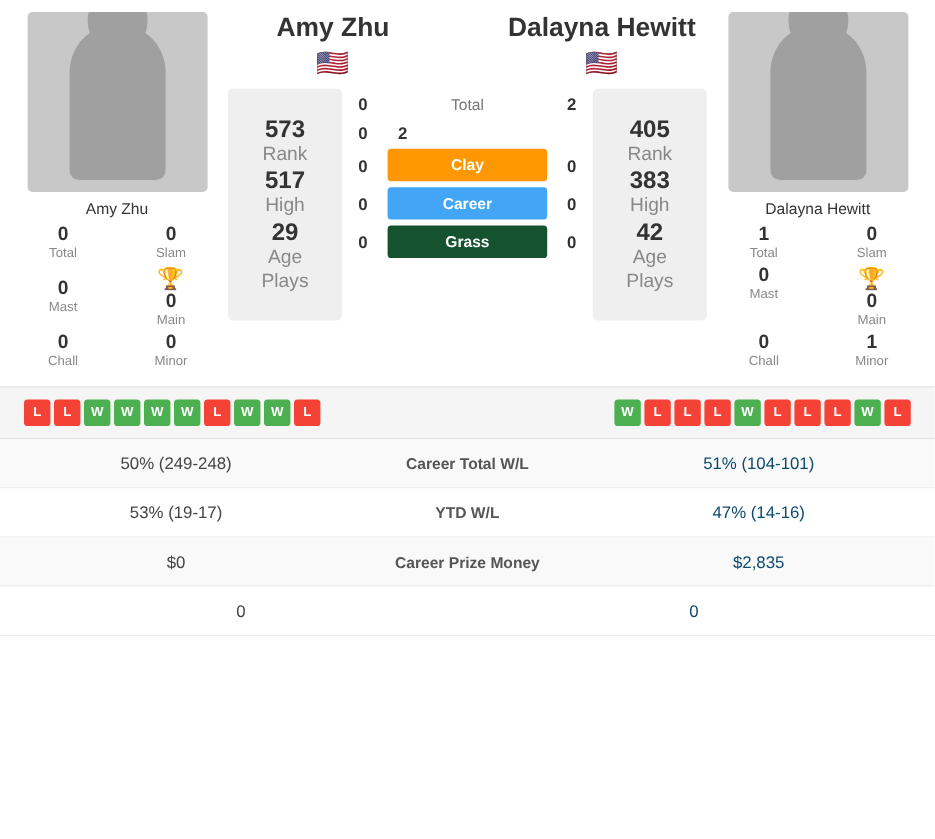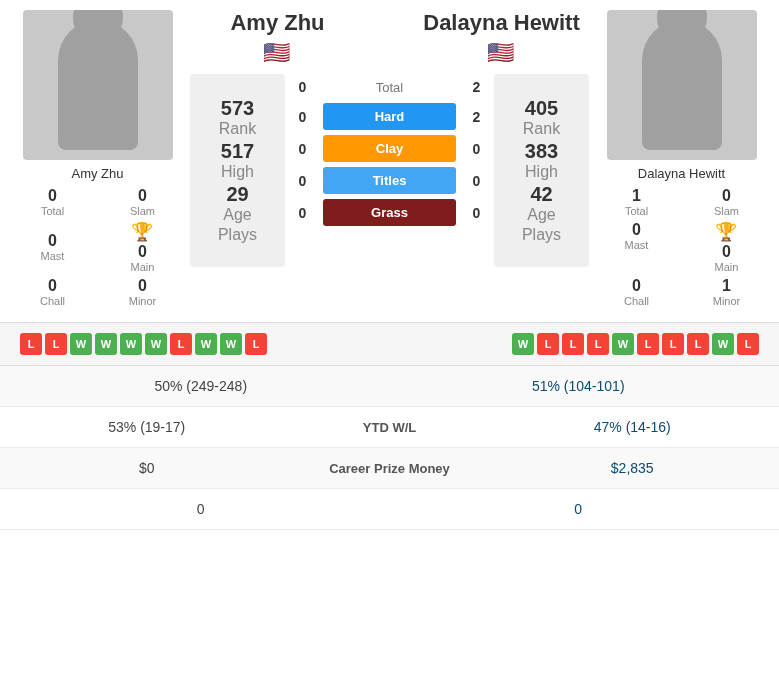--- a/index.html
+++ b/index.html
@@ -50,21 +50,21 @@
       color: #a0a0e0;
       font-size: 18px;
       display: flex;
       align-items: center;
       justify-content: center;
     }
 
     .badge-hard { background: #2196F3; }
     .badge-clay { background: #FF9800; }
     .badge-indoor { background: #42A5F5; }
-    .badge-grass { background: #7f1d1d; }
+    .badge-grass { background: #14532d; }
 
     .header-player-name {
       font-size: 22px;
       font-weight: bold;
       color: #333;
       text-align: center;
     }
 
     .header-flag {
       text-align: center;
@@ -389,33 +389,32 @@
         <div class="surface-col">
 
           <div class="total-surf-row">
             <span class="surf-num">0</span>
             <span class="total-lbl">Total</span>
             <span class="surf-num">2</span>
           </div>
 
           <div class="surf-row">
             <span class="surf-num">0</span>
-            <span class="surf-badge badge-hard">Hard</span>
             <span class="surf-num">2</span>
           </div>
 
           <div class="surf-row">
             <span class="surf-num">0</span>
             <span class="surf-badge badge-clay">Clay</span>
             <span class="surf-num">0</span>
           </div>
 
           <div class="surf-row">
             <span class="surf-num">0</span>
-            <span class="surf-badge badge-indoor">Titles</span>
+            <span class="surf-badge badge-indoor">Career</span>
             <span class="surf-num">0</span>
           </div>
 
           <div class="surf-row">
             <span class="surf-num">0</span>
             <span class="surf-badge badge-grass">Grass</span>
             <span class="surf-num">0</span>
           </div>
         </div>
 
@@ -501,20 +500,21 @@
           <div class="fbadge fbadge-l">L</div>
           <div class="fbadge fbadge-l">L</div>
           <div class="fbadge fbadge-w">W</div>
           <div class="fbadge fbadge-l">L</div>
         </div>
     </div>
 
     <div id="bottom-stat-rows">
         <div class="bstat-row">
           <div class="bstat-lv">50% (249-248)</div>
+          <div class="bstat-clbl">Career Total W/L</div>
           <div class="bstat-rv">51% (104-101)</div>
         </div>
         <div class="bstat-row">
           <div class="bstat-lv">53% (19-17)</div>
           <div class="bstat-clbl">YTD W/L</div>
           <div class="bstat-rv">47% (14-16)</div>
         </div>
         <div class="bstat-row">
           <div class="bstat-lv">$0</div>
           <div class="bstat-clbl">Career Prize Money</div>

